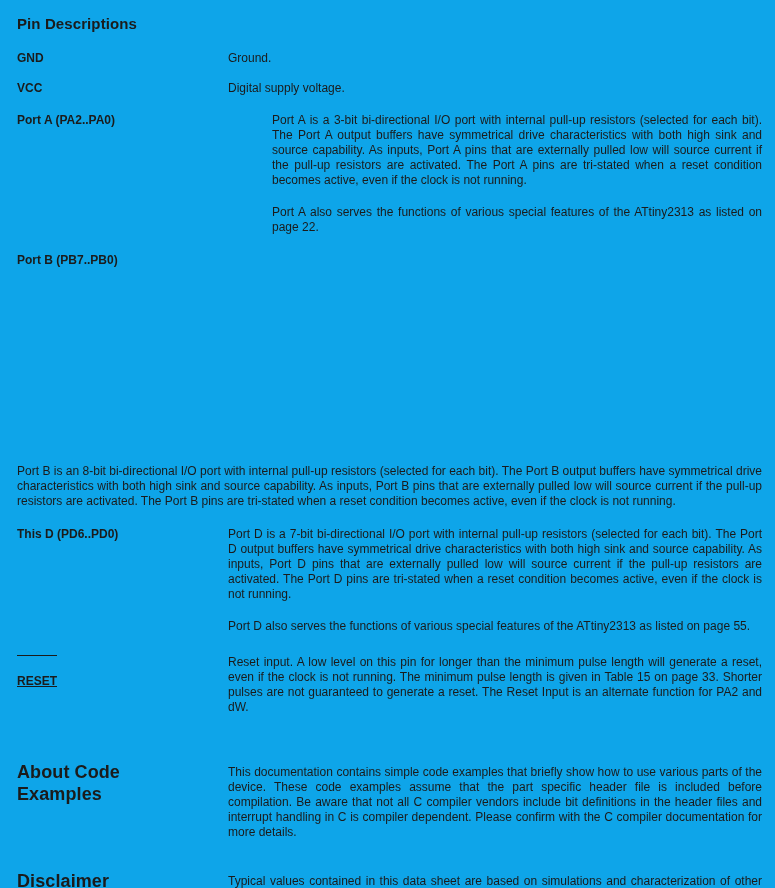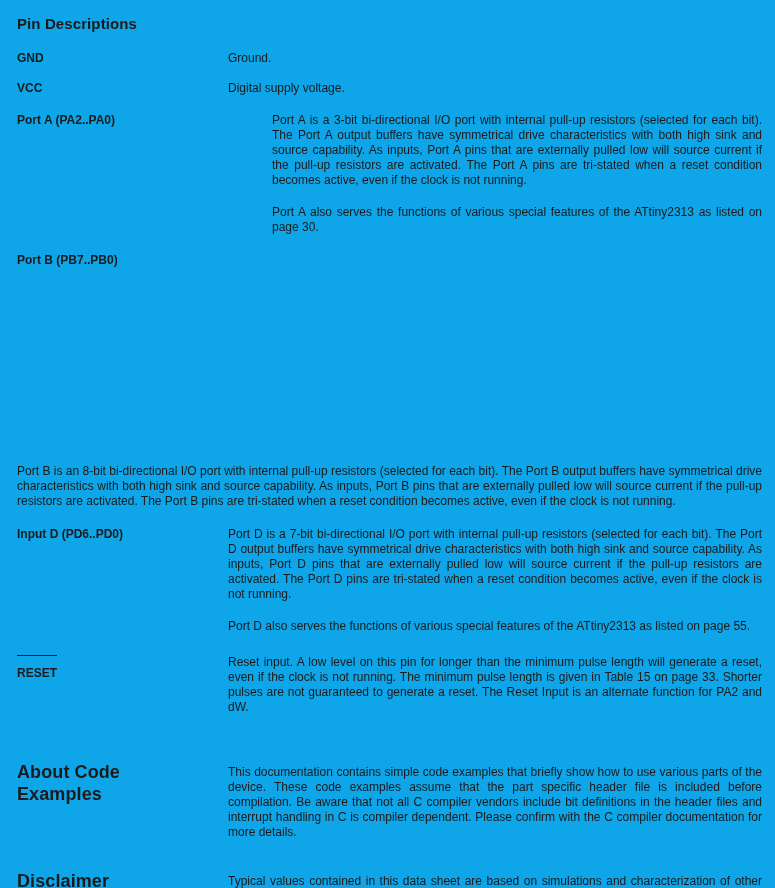--- a/index.html
+++ b/index.html
@@ -32,21 +32,22 @@
   .content-col p {
     margin: 0 0 17px 0;
     font-size: 12px;
     line-height: 15px;
     text-align: justify;
   }
   .content-col p:last-child { margin-bottom: 0; }
   .overline-label {
     display: inline-block;
     border-top: 1.5px solid #1b1b1b;
-    padding-top: 10px;
+    padding-top: 18px;
+    text-decoration: underline;
   }
   .section-title {
     font-size: 18px;
     line-height: 22px;
     font-weight: bold;
     max-width: 125px;
     letter-spacing: 0.1px;
   }
   .section-content p { padding-top: 4px; }
   
@@ -78,33 +79,33 @@
     <div class="label-col">VCC</div>
     <div class="content-col">
       <p>Digital supply voltage.</p>
     </div>
   </div>
 
   <div class="row r-porta">
     <div class="label-col">Port A (PA2..PA0)</div>
     <div class="content-col">
       <p>Port A is a 3-bit bi-directional I/O port with internal pull-up resistors (selected for each bit). The Port A output buffers have symmetrical drive characteristics with both high sink and source capability. As inputs, Port A pins that are externally pulled low will source current if the pull-up resistors are activated. The Port A pins are tri-stated when a reset condition becomes active, even if the clock is not running.</p>
-      <p>Port A also serves the functions of various special features of the ATtiny2313 as listed on page 30.</p>
+      <p>Port A also serves the functions of various special features of the ATtiny2313 as listed on page 22.</p>
     </div>
   </div>
 
   <div class="row r-portb">
     <div class="label-col">Port B (PB7..PB0)</div>
     <div class="content-col">
       <p>Port B is an 8-bit bi-directional I/O port with internal pull-up resistors (selected for each bit). The Port B output buffers have symmetrical drive characteristics with both high sink and source capability. As inputs, Port B pins that are externally pulled low will source current if the pull-up resistors are activated. The Port B pins are tri-stated when a reset condition becomes active, even if the clock is not running.</p>
     </div>
   </div>
 
   <div class="row r-portd">
-    <div class="label-col">Input D (PD6..PD0)</div>
+    <div class="label-col">This D (PD6..PD0)</div>
     <div class="content-col">
       <p>Port D is a 7-bit bi-directional I/O port with internal pull-up resistors (selected for each bit). The Port D output buffers have symmetrical drive characteristics with both high sink and source capability. As inputs, Port D pins that are externally pulled low will source current if the pull-up resistors are activated. The Port D pins are tri-stated when a reset condition becomes active, even if the clock is not running.</p>
       <p>Port D also serves the functions of various special features of the ATtiny2313 as listed on page 55.</p>
     </div>
   </div>
 
   <div class="row r-reset">
     <div class="label-col">
       <span class="overline-label">RESET</span>
     </div>

